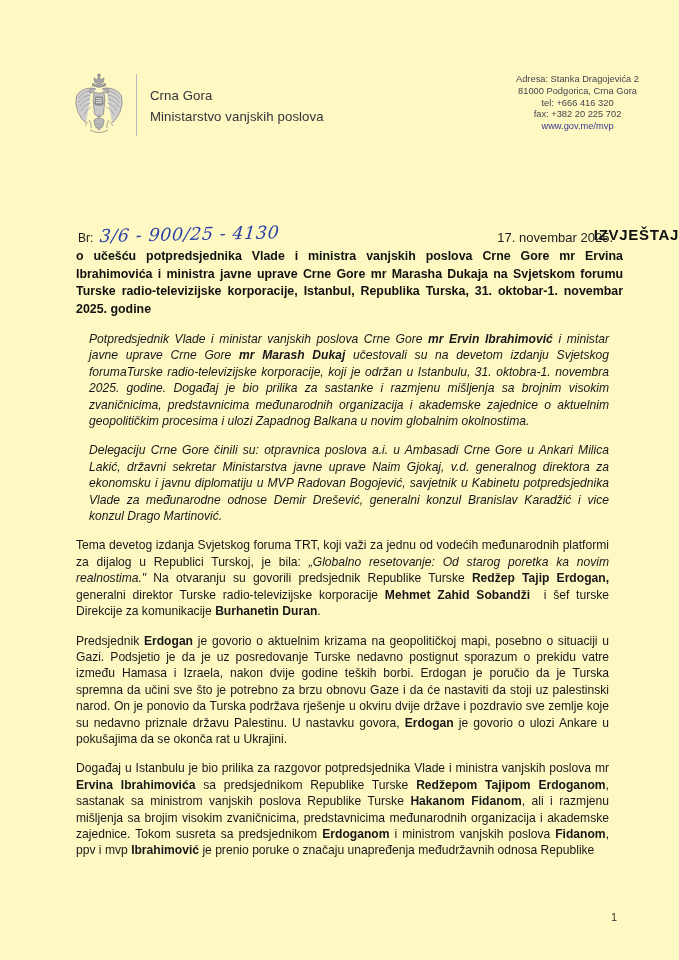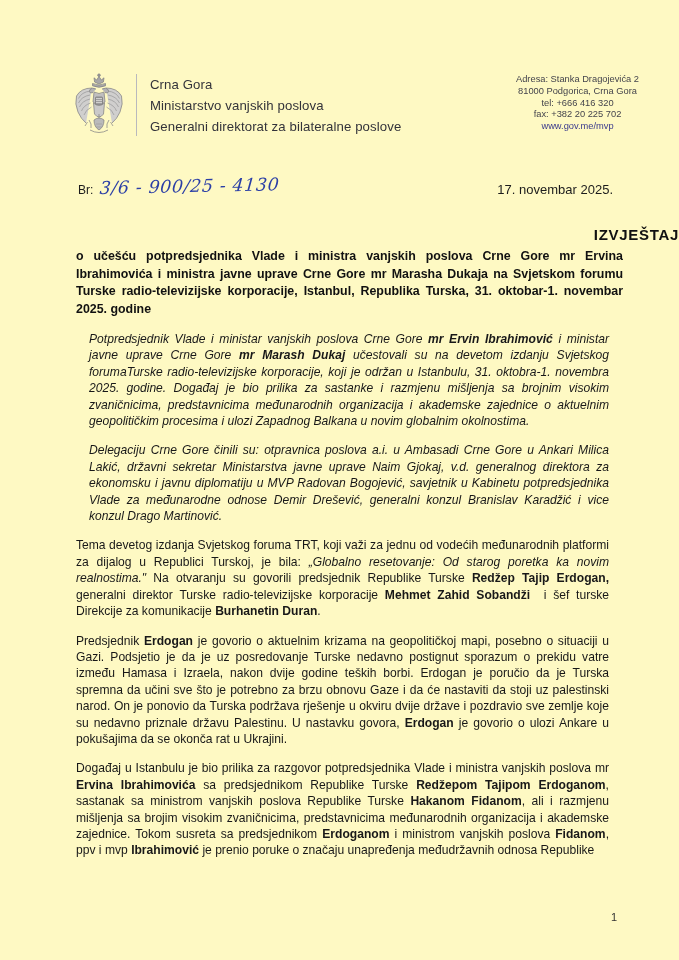--- a/index.html
+++ b/index.html
@@ -81,20 +81,21 @@
     top: 178px;
     right: 66px;
     display: flex;
     justify-content: space-between;
     align-items: baseline;
   }
   .ref-wrap {
     display: flex;
     align-items: baseline;
     gap: 6px;
+    margin-top: 48px;
   }
   .ref-label {
     font-size: 12px;
     color: #1c1c1c;
   }
   .ref-hand {
     font-family: "DejaVu Serif", serif;
     font-style: italic;
     font-size: 17.5px;
     color: #2b3fa6;
@@ -211,21 +212,20 @@
 
           <path d="M18 58 Q27 63 36 58" stroke="#70707a"></path>
         </g>
       </svg>
 
       <div class="lh-divider"></div>
 
       <div class="lh-lines">
         <div class="lh-line">Crna Gora</div>
         <div class="lh-line">Ministarstvo vanjskih poslova</div>
-        <div class="lh-line">Generalni direktorat za bilateralne poslove</div>
       </div>
     </div>
 
     <div class="lh-right">
       <div class="lh-contact">Adresa: Stanka Dragojevića 2</div>
       <div class="lh-contact">81000 Podgorica, Crna Gora</div>
       <div class="lh-contact">tel: +666 416 320</div>
       <div class="lh-contact">fax: +382 20 225 702</div>
       <div class="lh-contact link">www.gov.me/mvp</div>
     </div>

